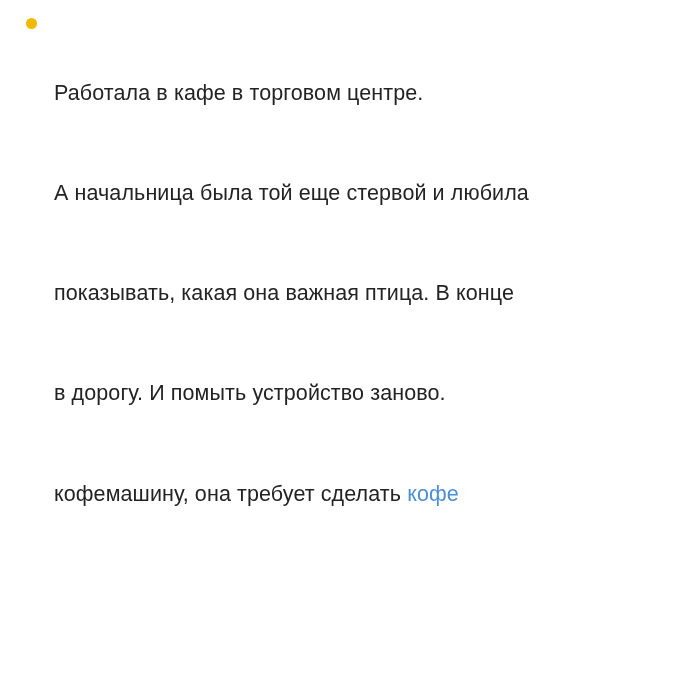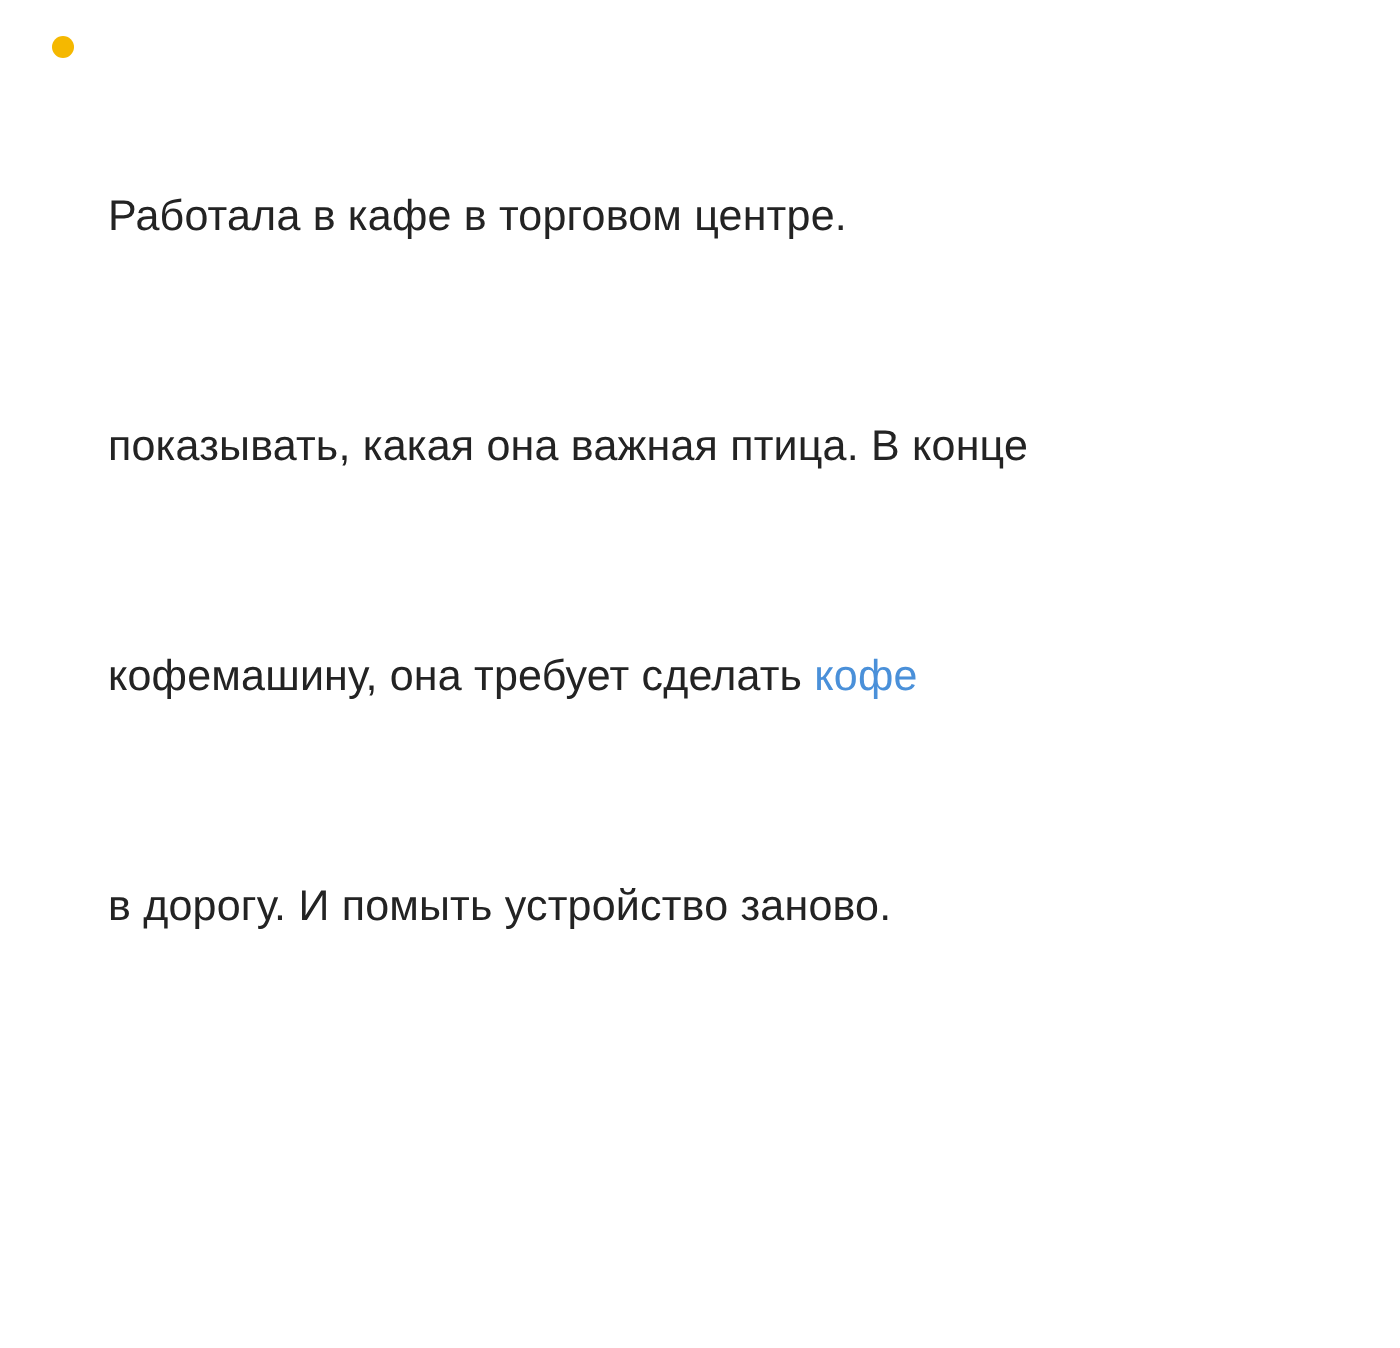--- a/index.html
+++ b/index.html
@@ -35,33 +35,33 @@
     letter-spacing: 0.1px;
     white-space: pre-wrap;
   }
   .link {
     color: #4a90d9;
     text-decoration: none;
     cursor: pointer;
   }
   .line {
     display: block;
-    margin-top: 15px;
   }
 </style>
 </head>
 <body>
 
 <div class="post">
   <span class="bullet"></span>
   <div class="body-text">
     <span class="line">Работала в кафе в торговом центре.</span>
+    <span class="line">А начальница была той еще стервой и любила</span>
     <span class="line">показывать, какая она важная птица. В конце</span>
+    <span class="line">в дорогу. И помыть устройство заново.</span>
     <span class="line"><span>кофемашину, она требует сделать </span><a class="link">кофе</a></span>
-    <span class="line">в дорогу. И помыть устройство заново.</span>
     
     
     
     
     
     
     
     
     
     

